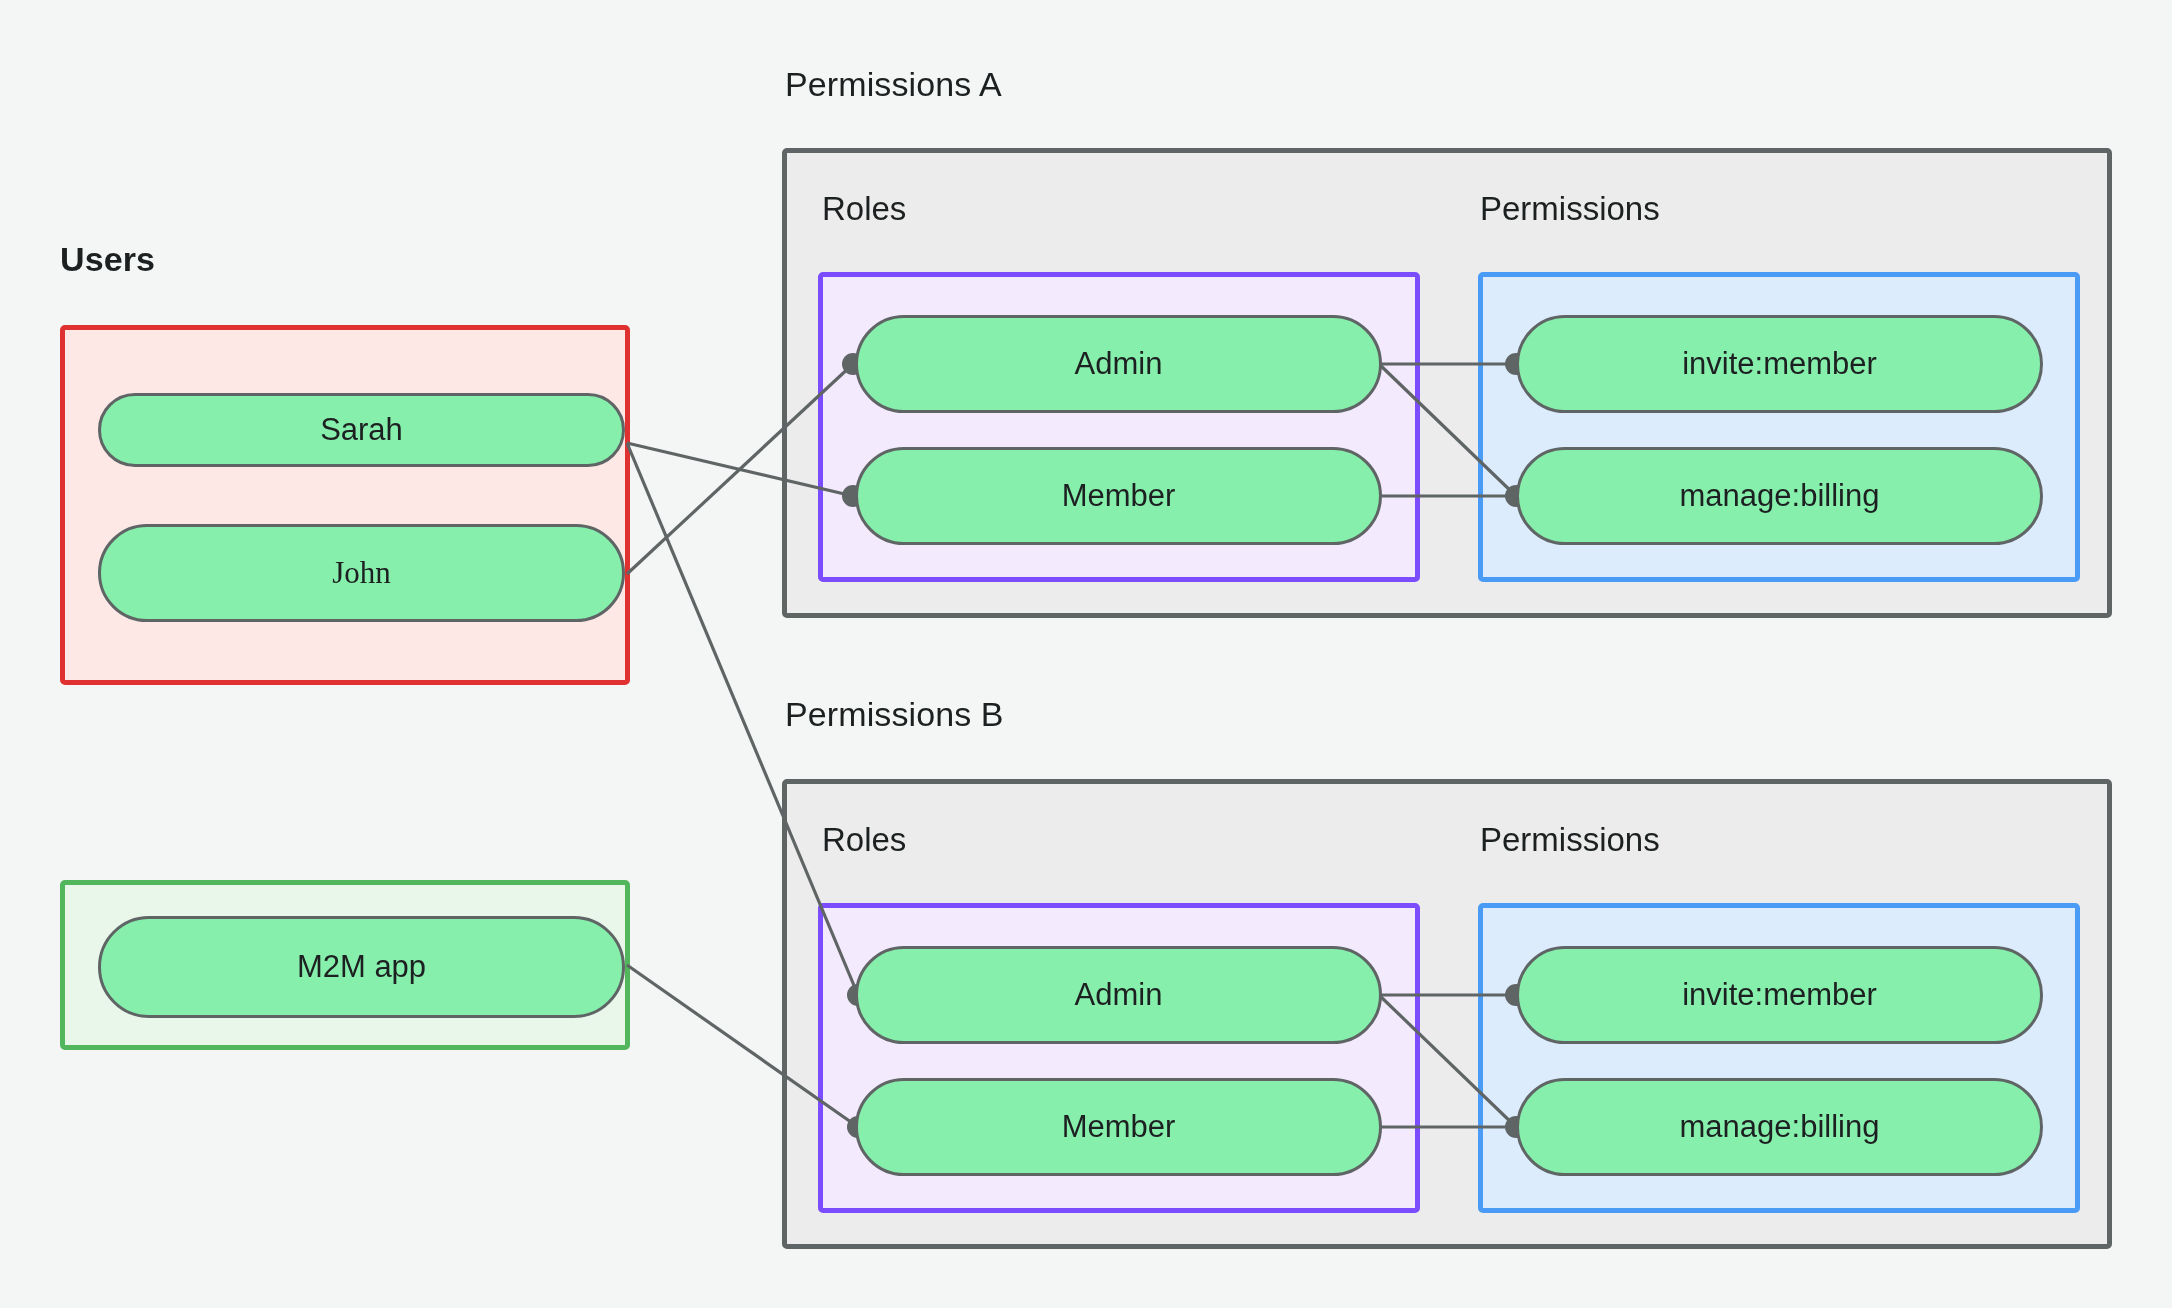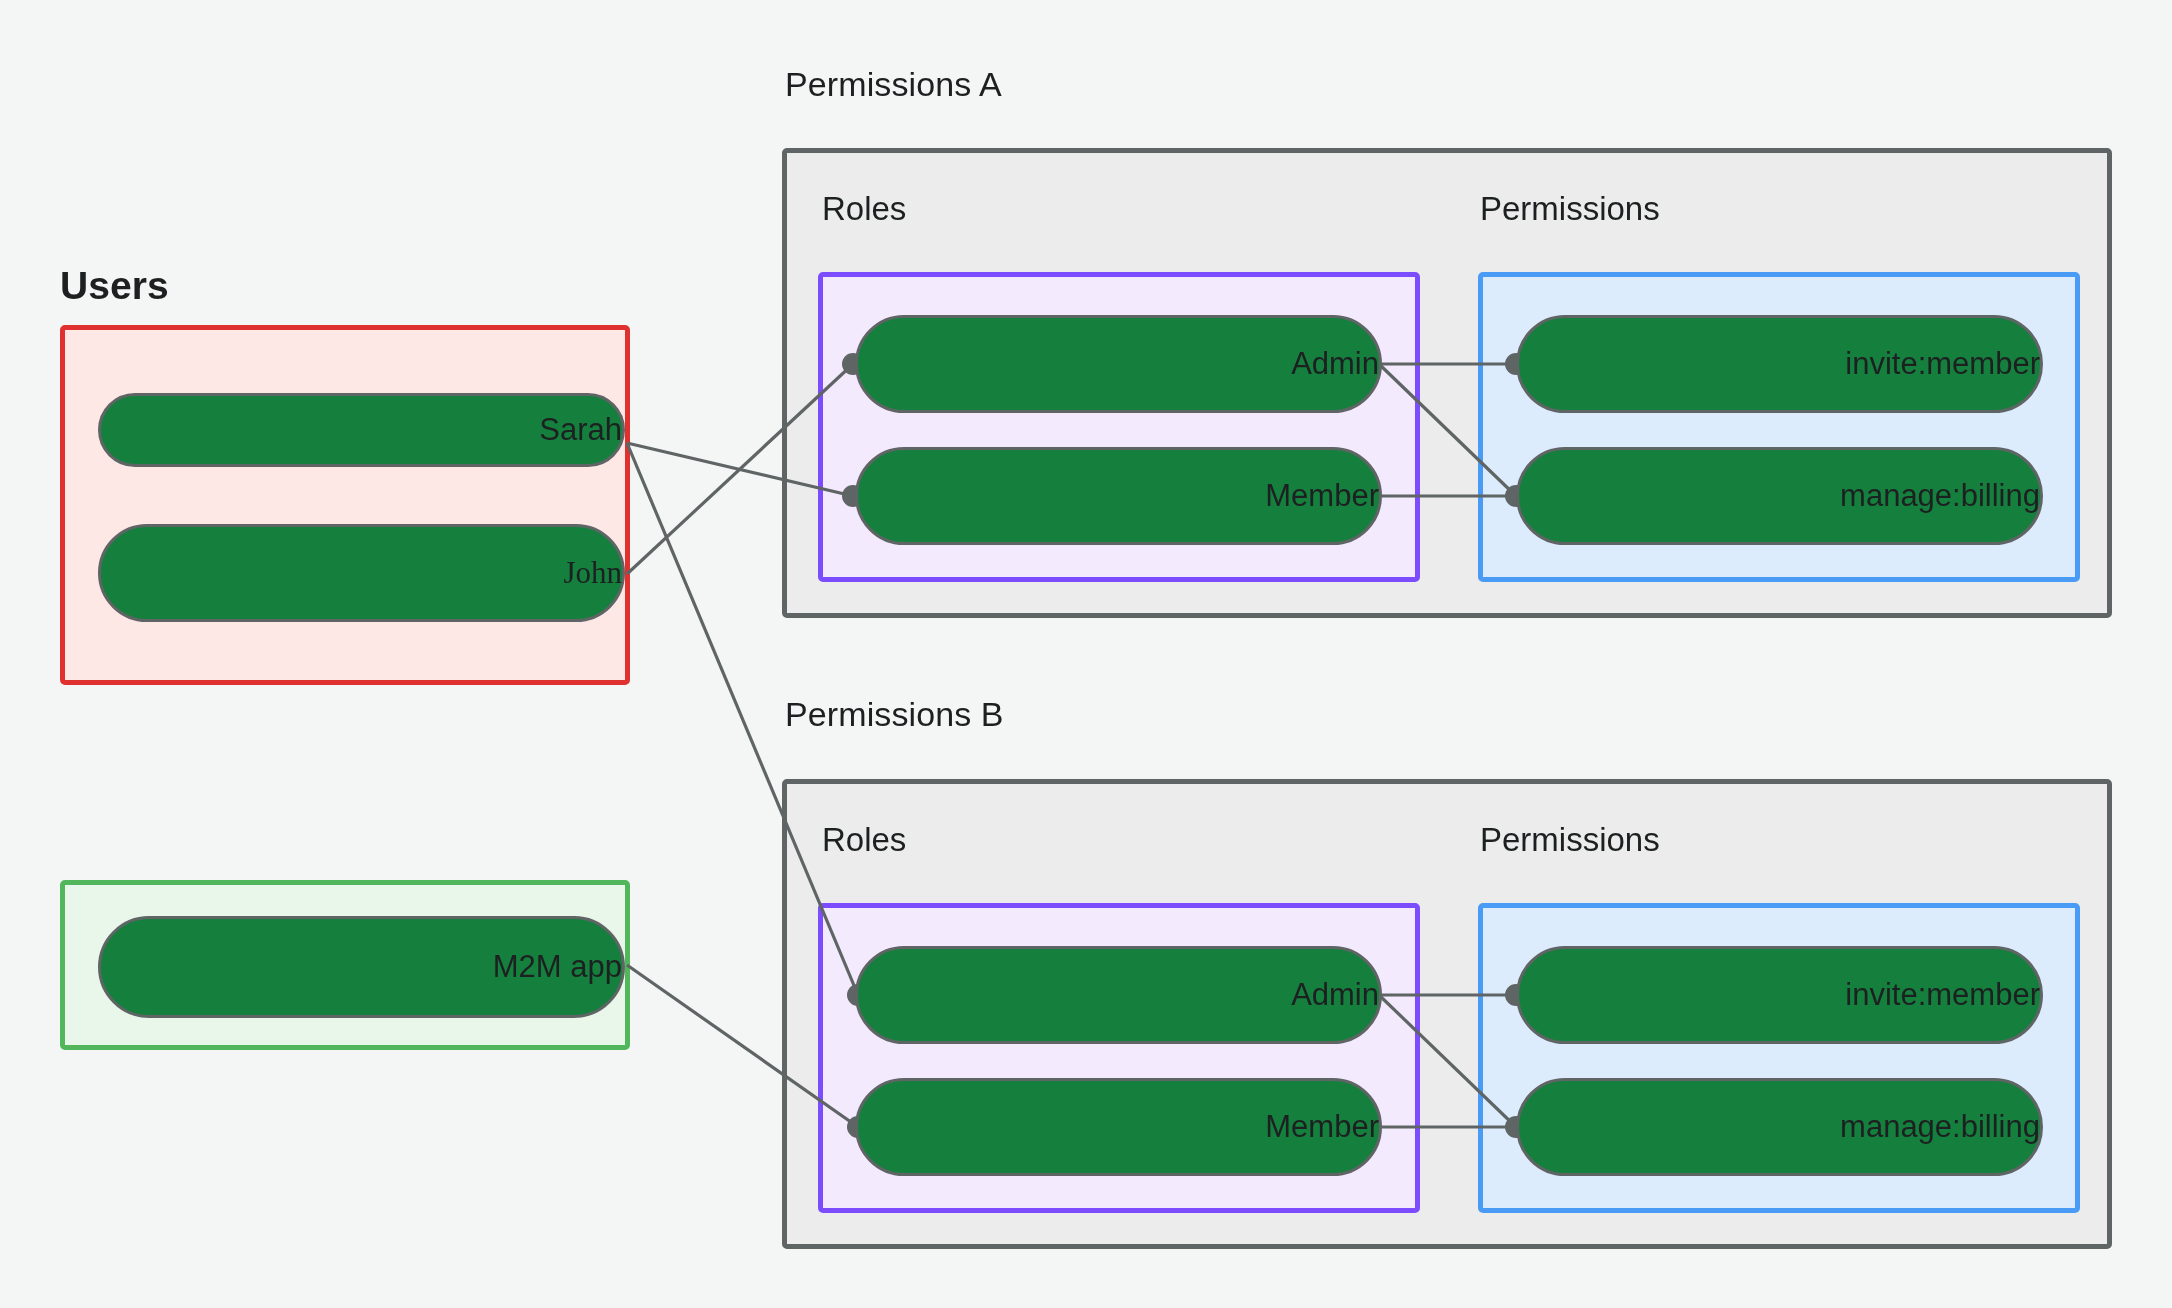--- a/index.html
+++ b/index.html
@@ -24,27 +24,26 @@
     left: 0; top: 0;
     width: 2172px;
     height: 1308px;
     pointer-events: none;
     z-index: 5;
   }
 
   
   .group-title {
     position: absolute;
-    font-size: 39px;
+    font-size: 34px;
     font-weight: 700;
     color: #1d2021;
     letter-spacing: 0.1px;
     white-space: nowrap;
     z-index: 3;
-    margin-top: 24px;
   }
   .org-title {
     position: absolute;
     font-size: 34px;
     font-weight: 400;
     color: #1d2021;
     letter-spacing: 0.1px;
     white-space: nowrap;
     z-index: 3;
   }
@@ -84,26 +83,26 @@
     font-weight: 400;
     color: #1d2021;
     white-space: nowrap;
     z-index: 4;
   }
 
   
   .node {
     position: absolute;
     box-sizing: border-box;
-    background: #15803d;
+    background: #86efac;
     border: 3.5px solid #5f6465;
     border-radius: 999px;
     display: flex;
     align-items: center;
-    justify-content: flex-end;
+    justify-content: center;
     font-size: 31px;
     color: #1d2021;
     z-index: 6;
     white-space: nowrap;
   }
   .node-label { pointer-events: none; }
 </style>
 </head>
 <body>
 

